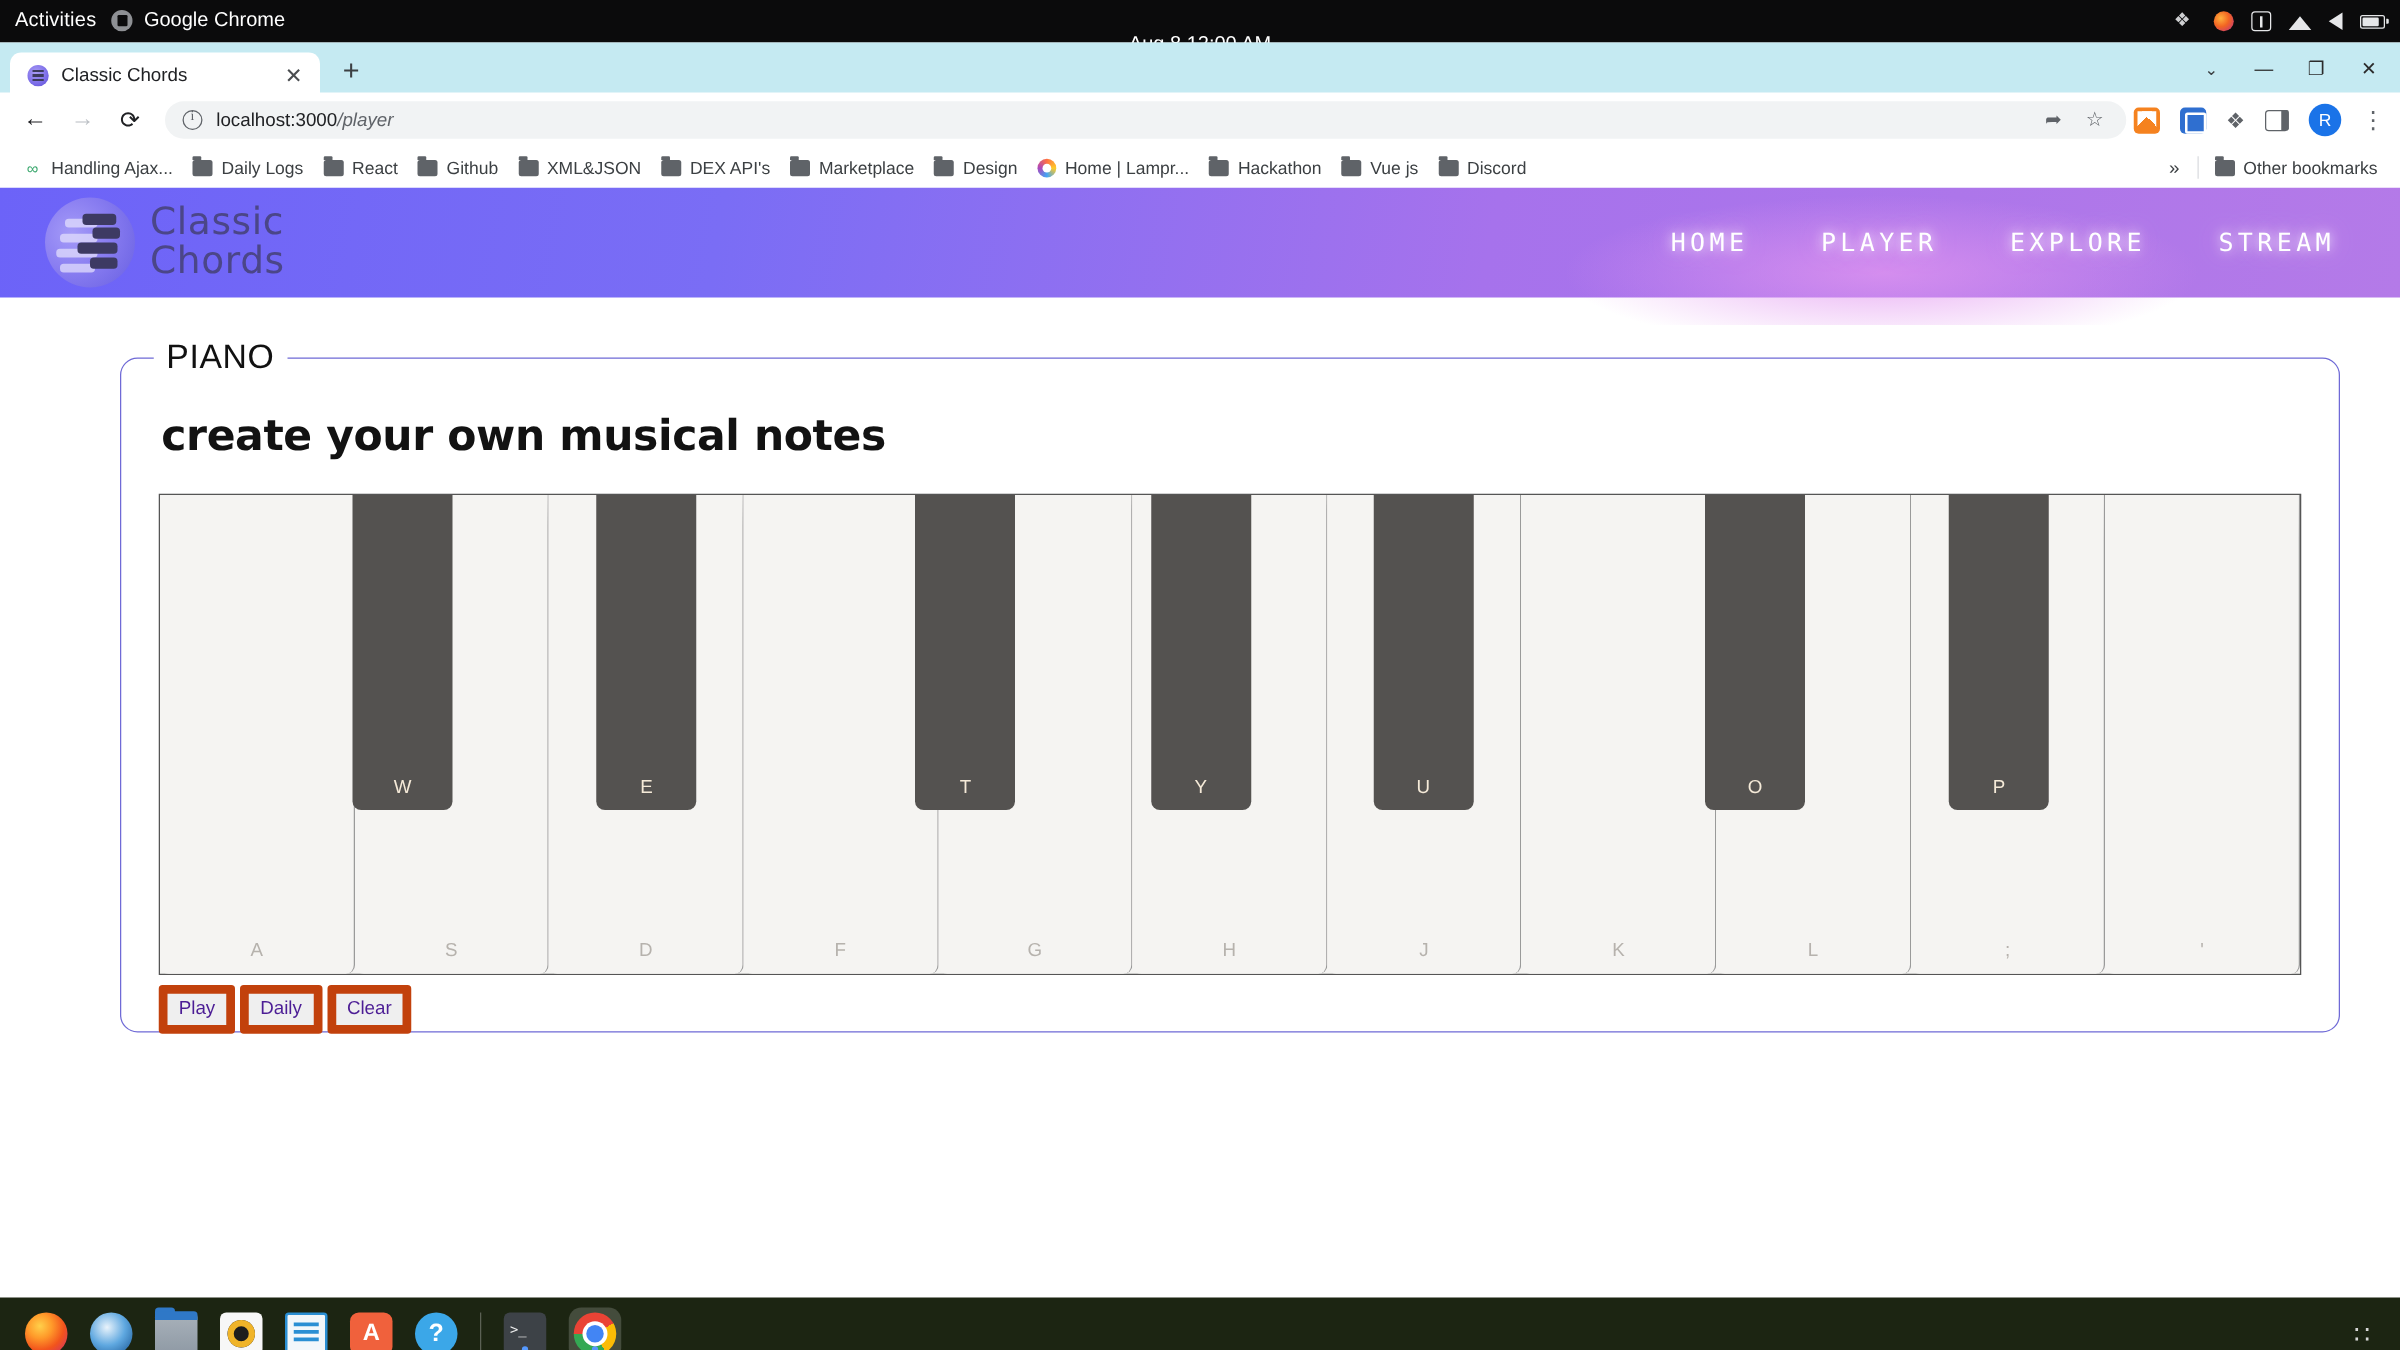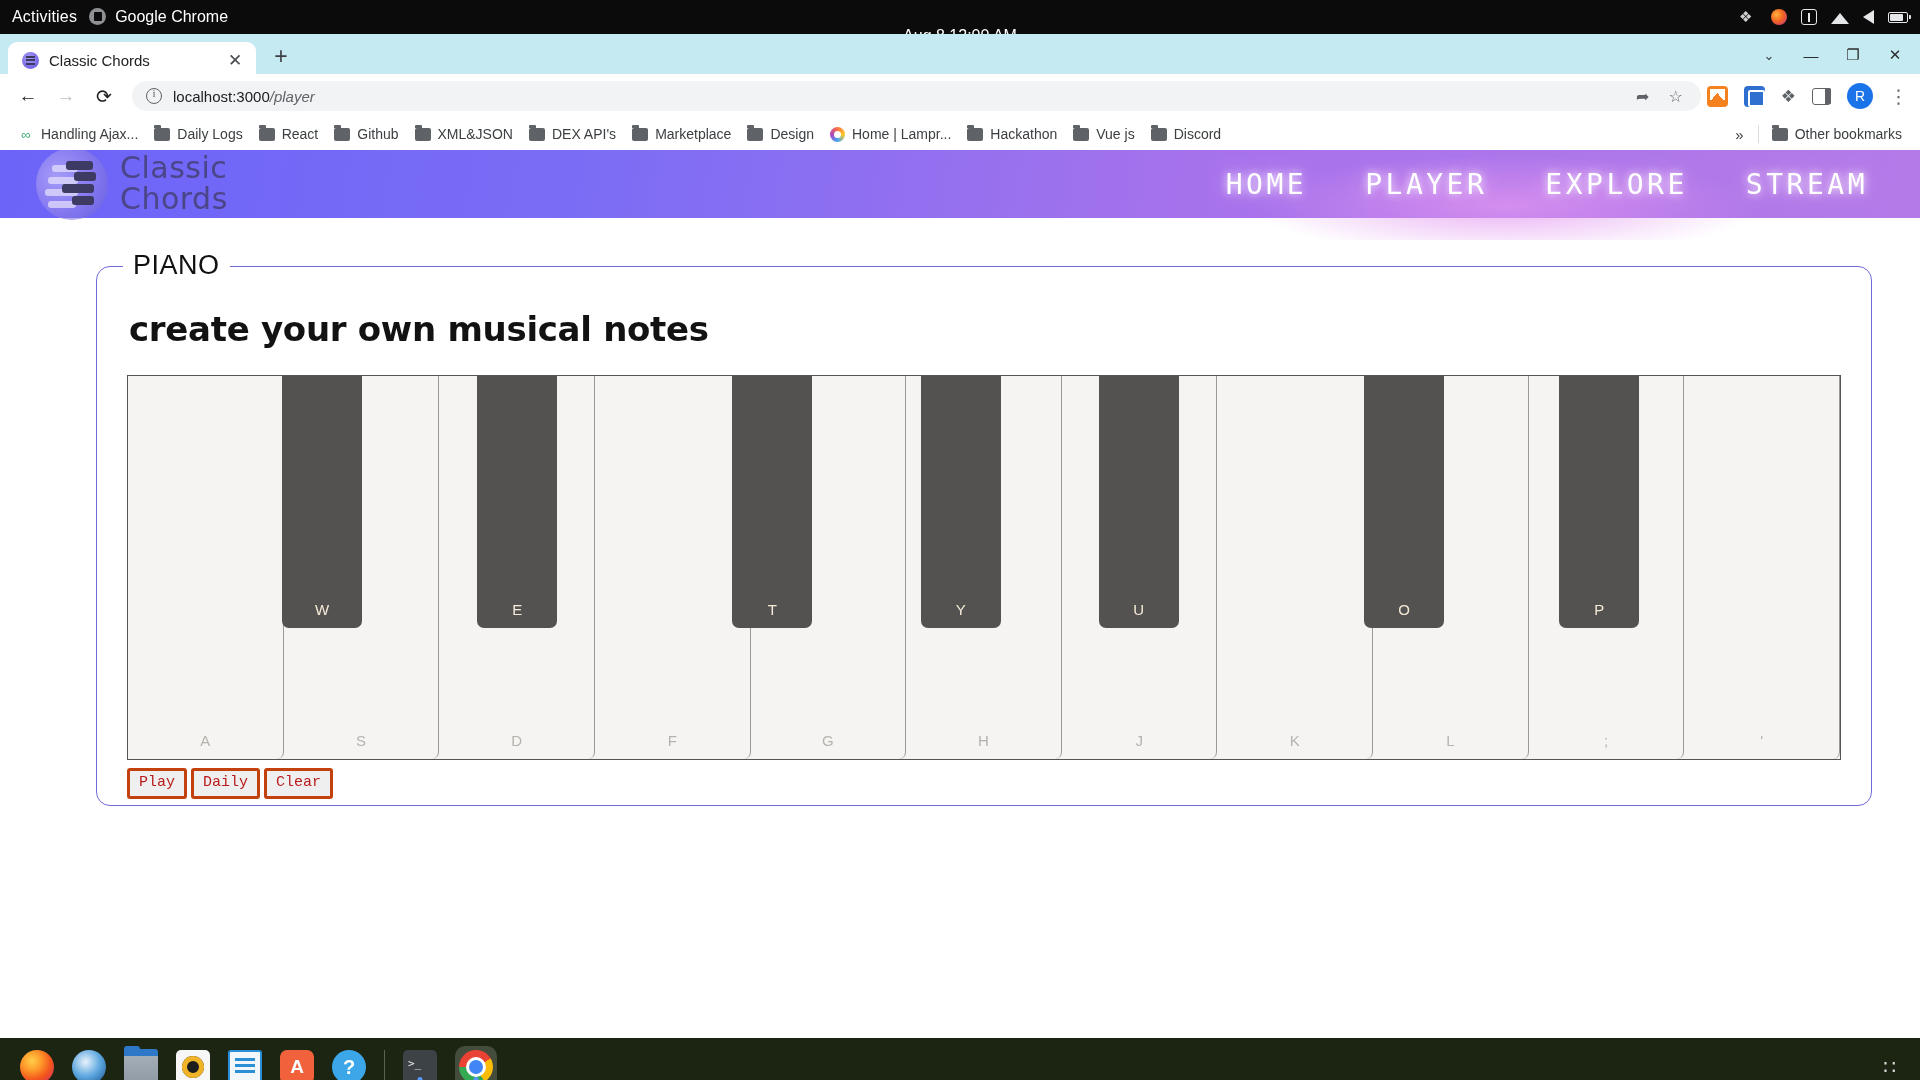--- a/index.html
+++ b/index.html
@@ -175,21 +175,21 @@
   }
   .bm-lamp::after{content:"";position:absolute;inset:4px;background:#fff;border-radius:50%;}
   .bm-overflow { padding: 4px 9px; color:#3c4043; font-size:15px;}
   .bm-sep { width:1px; height:18px; background:#dadce0; margin: 0 5px; }
   .bm-right { position:absolute; right: 10px; display:flex; align-items:center; }
 
   
   .page { width: 100%; height: 888px; background:#fff; overflow:hidden; }
 
   .site-header {
-    height: 68px; width: 100%;
+    height: 88px; width: 100%;
     background: linear-gradient(100deg, #6c63f8 0%, #7a6df5 30%, #a672ec 62%, #b47ae8 100%);
     display:flex; align-items:center; justify-content:space-between;
     padding: 0 52px 0 36px; position: relative;
   }
   .site-header::after{
     content:""; position:absolute; left:55%; right:0; top:0; bottom:-22px;
     background: radial-gradient(ellipse 42% 80% at 52% 62%, rgba(226,150,240,.75) 0%, rgba(190,130,235,0) 70%);
     pointer-events:none;
   }
   .brand { display:flex; align-items:center; gap: 12px; z-index:2;}
@@ -201,21 +201,21 @@
   .bm-bar { position:absolute; background:#3d3a63; border-radius:3px; }
   .bm-bar.light { background: rgba(225,222,252,.75); }
   .brand-text {
     font-family: "DejaVu Sans", sans-serif;
     font-size: 30px; line-height: 1.02; color:#4b4688;
     font-weight: 400; letter-spacing:.5px;
   }
   .site-nav { display:flex; align-items:center; gap: 58px; z-index:2;}
   .nav-link {
     font-family: "DejaVu Sans Mono", monospace;
-    font-size: 28px; letter-spacing: 3.5px; color:#ffffff;
+    font-size: 20px; letter-spacing: 3.5px; color:#ffffff;
     text-shadow: 0 0 9px rgba(255,255,255,.95), 0 0 22px rgba(255,190,255,.7);
     white-space:nowrap;
   }
 
   
   .piano-card {
     margin: 48px 48px 0 96px;
     border: 1.5px solid #6f6ad6; border-radius: 14px;
     padding: 0 30px 34px 30px;
     position: relative;
@@ -260,24 +260,24 @@
     border-radius: 0 0 7px 7px;
     z-index: 3;
   }
   .black-key .bk-label {
     position:absolute; bottom: 10px; left:0; right:0; text-align:center;
     font-size: 15px; color:#f5ead8;
   }
 
   .controls { display:flex; gap: 4px; margin-top: 8px; }
   .ctl-btn {
-    font-family:Liberation Mono, monospace;
-    font-size: 15px; color:#b91c1c;
+    font-family:Liberation Sans, sans-serif;
+    font-size: 15px; color:#4c1d95;
     background: #efefef;
-    border: 3px solid #c2410c;
+    border: 7px solid #c2410c;
     border-radius: 3px;
     padding: 3px 9px;
     line-height: 1.25;
   }
 
   
   .dock {
     height: 58px; width:100%;
     background: #1c2512;
     display:flex; align-items:center; gap: 18px;

